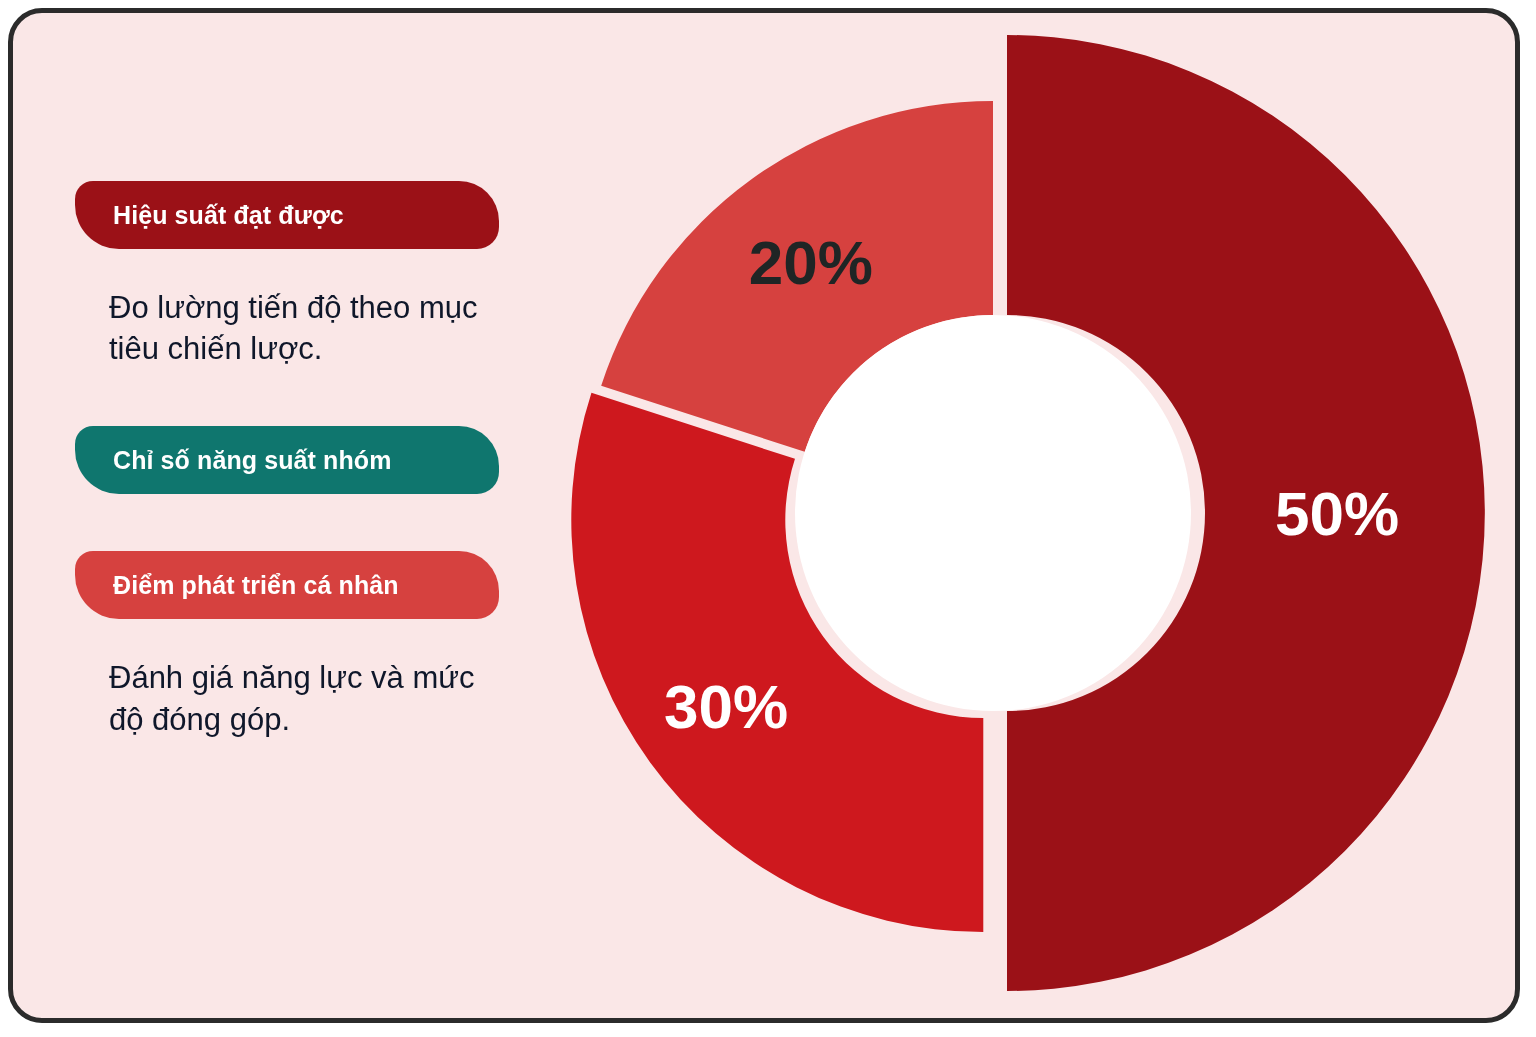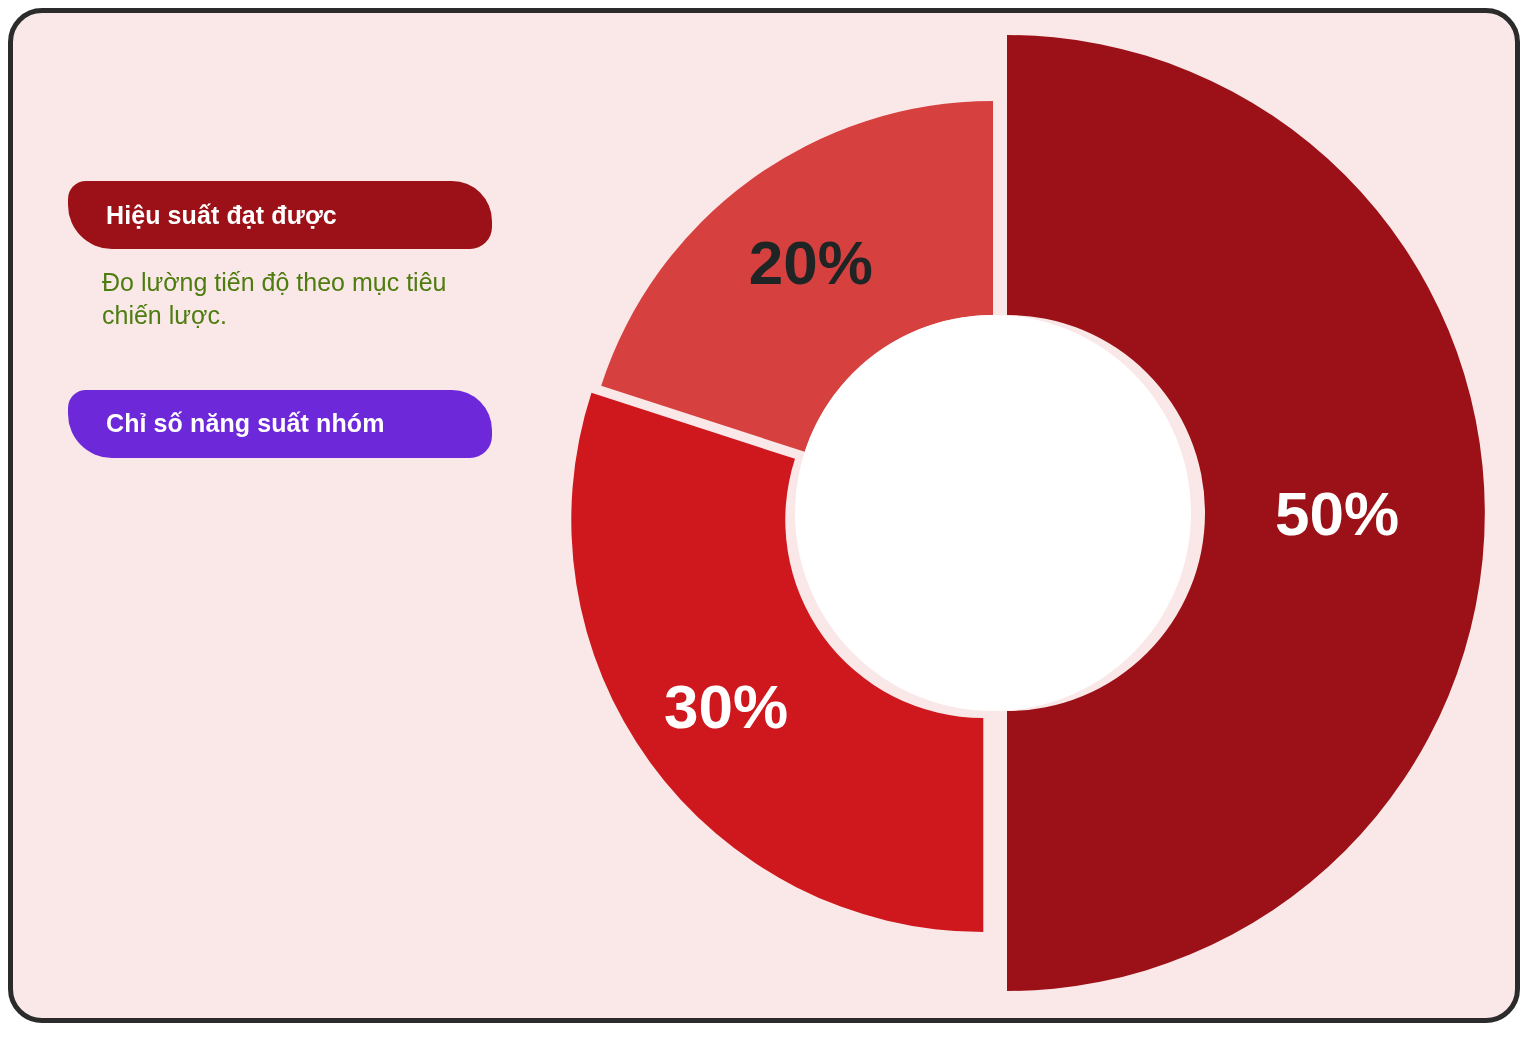--- a/index.html
+++ b/index.html
@@ -23,21 +23,21 @@
     box-sizing: border-box;
     background: #fae7e7;
     border: 5px solid #2b2b2b;
     border-radius: 34px;
     overflow: hidden;
   }
 
   
   #legend {
     position: absolute;
-    left: 55px;
+    left: 62px;
     top: 168px;
     width: 432px;
   }
 
   .legend-item { position: relative; }
   .legend-item.item-0 { margin-top: 0; }
   .legend-item.item-1 { margin-top: 57px; }
   .legend-item.item-2 { margin-top: 57px; }
 
   .pill {
@@ -53,24 +53,24 @@
   .pill-label {
     color: #ffffff;
     font-size: 25px;
     font-weight: bold;
     letter-spacing: 0.1px;
     line-height: 1;
     white-space: nowrap;
   }
 
   .desc {
-    margin-top: 17px;
+    margin-top: 38px;
     padding-left: 34px;
-    color: #4d7c0f;
-    font-size: 25px;
+    color: #0f172a;
+    font-size: 31px;
     line-height: 1.33;
     max-width: 400px;
   }
 
   
   #chart-wrap {
     position: absolute;
     left: 510px;
     top: 0px;
     width: 1000px;
@@ -94,25 +94,31 @@
   <div id="legend">
 
     <div class="legend-item item-0">
       <div class="pill" style="background: rgb(155, 17, 23);">
         <span class="pill-label">Hiệu suất đạt được</span>
       </div>
       <div class="desc">Đo lường tiến độ theo mục tiêu chiến lược.</div>
     </div>
 
     <div class="legend-item item-1">
-      <div class="pill" style="background: #6d28d9;">
+      <div class="pill" style="background: #0f766e;">
         <span class="pill-label">Chỉ số năng suất nhóm</span>
       </div>
     </div>
 
+    <div class="legend-item item-2">
+      <div class="pill" style="background: rgb(214, 65, 63);">
+        <span class="pill-label">Điểm phát triển cá nhân</span>
+      </div>
+      <div class="desc">Đánh giá năng lực và mức độ đóng góp.</div>
+    </div>
 
   </div>
 
   <div id="chart-wrap">
     <svg id="donut" viewBox="0 0 1000 1015">
       <g id="slices-group">
           <path d="M 484.00000000000006 22 A 478 478 0 0 1 484.00000000000006 978
           L 484 698 A 198 198 0 0 0 484 302 Z" fill="#9b1117"></path>
           <path d="M 460.2917960675006 919.0534230275097 A 412 412 0 0 1 68.45651135389738 379.7384213450312
           L 271.98260584106026 445.86805814127 A 198 198 0 0 0 460.2917960675006 705.0534230275097 Z" fill="#ce181e"></path>

